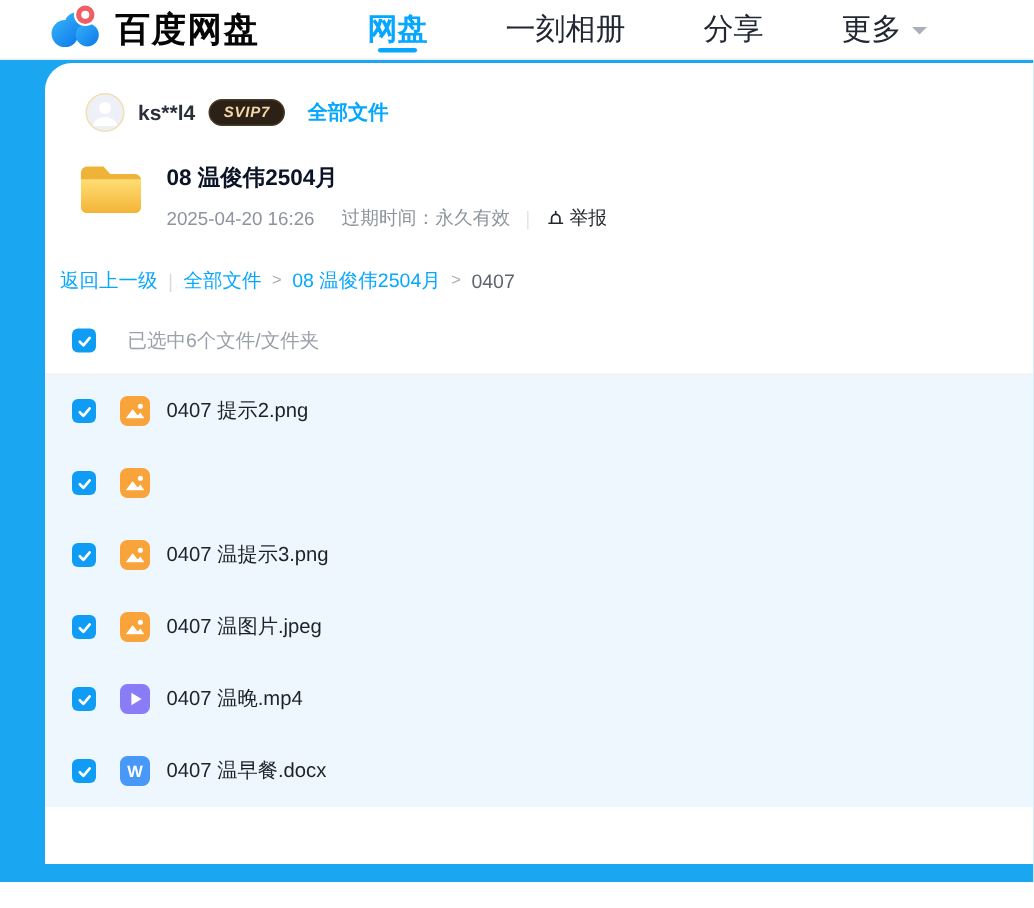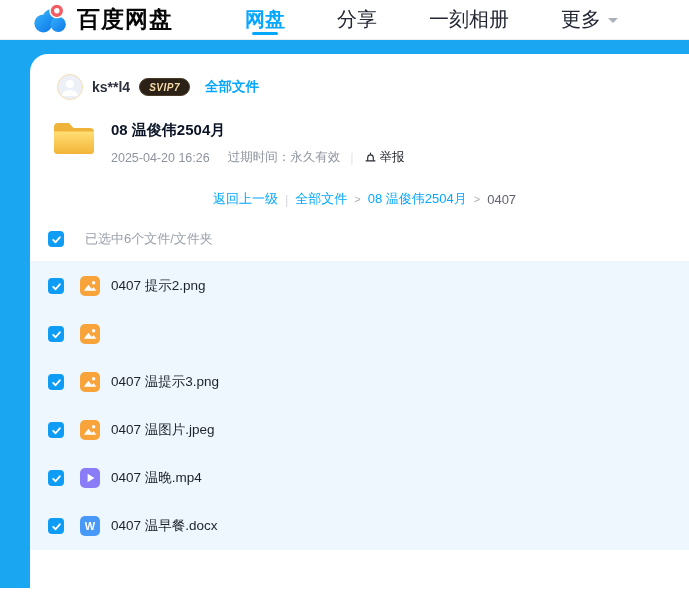--- a/index.html
+++ b/index.html
@@ -20,21 +20,21 @@
   .logo-text{font-size:23px;font-weight:700;color:#060606;margin-left:8px;letter-spacing:1px;}
   .nav{display:flex;align-items:center;margin-left:46px;height:100%;}
   .nav-item{position:relative;height:100%;display:flex;align-items:center;
     font-size:20px;color:#222733;margin:0 26px;cursor:pointer;white-space:nowrap;}
   .nav-item.active{color:var(--accent);font-weight:600;}
   .nav-item.active::after{content:"";position:absolute;left:50%;transform:translateX(-50%);
     bottom:4px;width:26px;height:3px;border-radius:2px;background:var(--accent);}
   .caret{display:inline-block;width:0;height:0;border:5px solid transparent;
     border-top-color:#a9b0ba;margin-left:7px;transform:translateY(3px);}
   
-  .blue-wrap{height:548px;background:var(--page-blue);padding:14px 0 0 30px;}
+  .blue-wrap{height:548px;background:var(--page-blue);padding:2px 0 0 30px;}
   .card{background:#fff;height:534px;border-radius:18px 0 0 0;overflow:hidden;}
   
   .user-row{display:flex;align-items:center;margin:20px 0 0 27px;}
   .avatar{width:26px;height:26px;border-radius:50%;background:#edf1f7;
     border:1px solid #f3ddb2;display:flex;align-items:center;justify-content:center;overflow:hidden;}
   .user-name{font-size:14px;font-weight:600;color:#2a2f3a;margin-left:9px;}
   .vip-badge{margin-left:9px;background:#2b2117;color:#f4d8a8;font-size:10px;
     font-weight:700;font-style:italic;padding:2.5px 9px;border-radius:9px;letter-spacing:.5px;
     border:1px solid #4a3a28;cursor:pointer;}
   .add-friend{margin-left:15px;color:var(--accent);font-size:13.5px;font-weight:600;
@@ -42,21 +42,21 @@
   
   .folder-row{display:flex;margin:17px 0 0 20px;}
   .folder-info{margin-left:13px;padding-top:4px;}
   .share-title{font-size:15px;font-weight:700;color:#0b1426;}
   .share-meta{display:flex;align-items:center;margin-top:9px;font-size:12.5px;color:var(--text-gray);}
   .meta-date{margin-right:18px;}
   .meta-sep{color:#e3e5e8;margin:0 10px;font-size:13px;}
   .report{display:flex;align-items:center;color:#23272e;cursor:pointer;font-size:12.5px;text-align:center;}
   .report svg{margin-right:3px;}
   
-  .breadcrumb{display:flex;align-items:center;margin:24px 0 0 10px;font-size:13px;color:#5f646e;justify-content:center;}
+  .breadcrumb{display:flex;align-items:center;margin:24px 0 0 10px;font-size:13px;color:#5f646e;}
   .bc-link{color:var(--accent);text-decoration:none;cursor:pointer;white-space:nowrap;}
   .bc-pipe{color:#d7dbe0;margin:0 7px;}
   .bc-gt{color:#aab0b8;margin:0 7px;font-size:11px;}
   .bc-current{color:#5f646e;}
   
   .select-row{display:flex;align-items:center;margin:22px 0 13px 18px;}
   .select-row .sel-text{margin-left:21px;font-size:13px;color:#9aa1ab;}
   .checkbox{width:16px;height:16px;border-radius:4px;background:var(--checkbox-blue);
     display:flex;align-items:center;justify-content:center;cursor:pointer;flex:0 0 16px;}
   .checkbox svg{display:block;}
@@ -88,24 +88,24 @@
         <circle cx="26.5" cy="12" r="3" fill="#fff"></circle>
       </svg>
     </span>
     <span class="logo-text">百度网盘</span>
   </div>
   <div class="nav" id="nav">
       <div class="nav-item active">
         <span>网盘</span>
       </div>
       <div class="nav-item">
+        <span>一刻相册</span>
+      </div>
+      <div class="nav-item">
         <span>分享</span>
-      </div>
-      <div class="nav-item">
-        <span>一刻相册</span>
       </div>
       <div class="nav-item">
         <span>更多</span>
         <span class="caret"></span>
       </div>
     </div>
 </div>
 
 <div class="blue-wrap">
   <div class="card">

